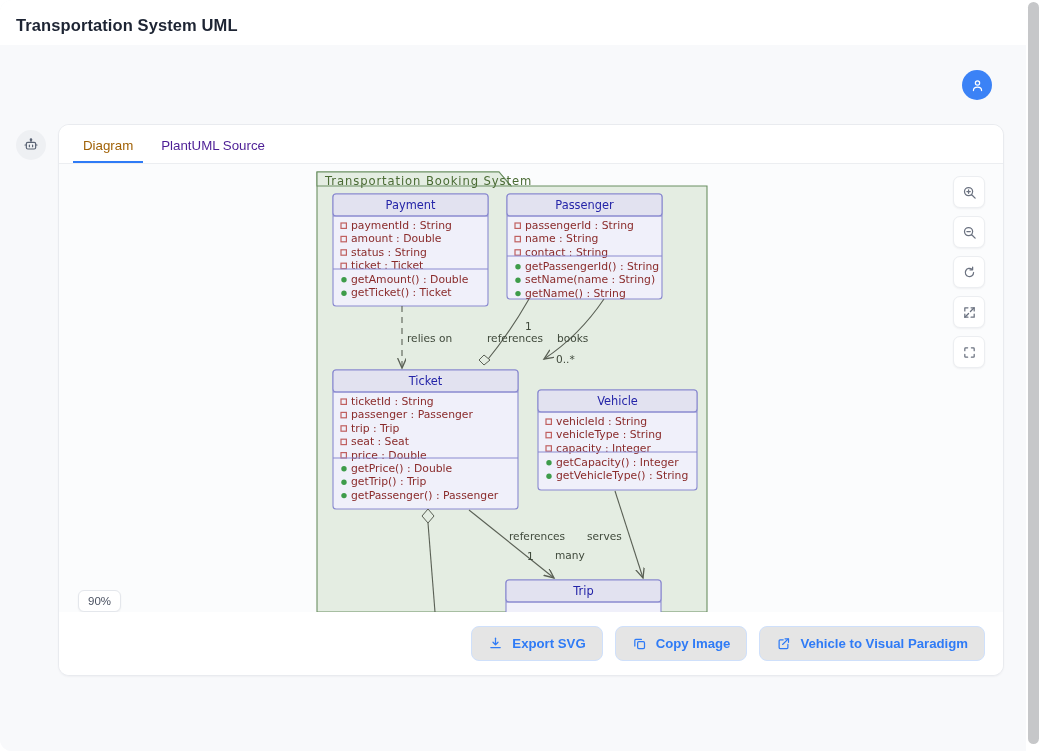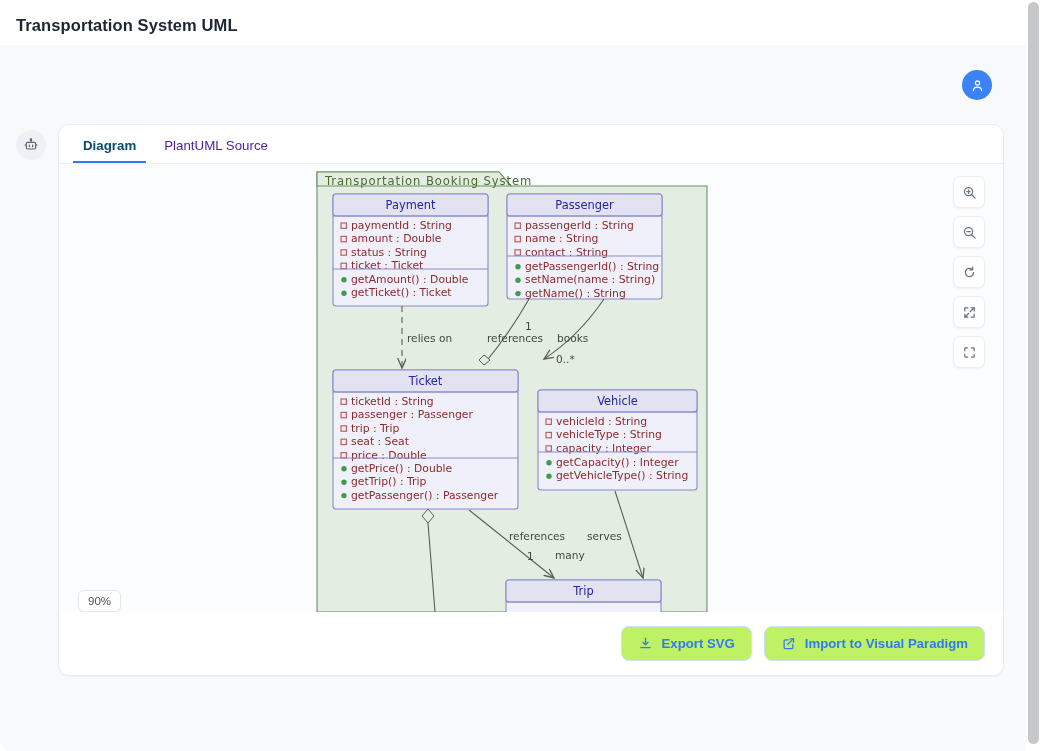--- a/index.html
+++ b/index.html
@@ -114,23 +114,23 @@
     font-size: 13.3px;
     padding: 0 10px 8px 10px;
     color: #4c1d95;
     cursor: pointer;
     border-bottom: 2px solid transparent;
     margin-right: 8px;
     background: none; border-top: none; border-left: none; border-right: none;
     font-family: inherit;
   }
   .tab.active {
-    color: #0c4a6e;
+    color: #a16207;
     border-bottom-color: #2f7bf6;
-    font-weight: 700;
+    font-weight: 400;
   }
 
   
   .viewport {
     position: relative;
     height: 448px;
     background: #fbfcfd;
     overflow: hidden;
   }
 
@@ -181,21 +181,21 @@
     align-items: center;
     gap: 12px;
     padding: 14px 18px;
     background: #ffffff;
   }
   .action-btn {
     display: inline-flex;
     align-items: center;
     gap: 9px;
     border: 1px solid #cfe0fb;
-    background: #bef264;
+    background: #e5e5e5;
     color: #2f7bf6;
     font-size: 13.2px;
     font-weight: 600;
     border-radius: 8px;
     padding: 9px 16px;
     cursor: pointer;
     font-family: inherit;
   }
 
   
@@ -475,30 +475,39 @@
             <span>
               <svg width="15" height="15" viewBox="0 0 24 24" fill="none" stroke="currentColor" stroke-width="2" stroke-linecap="round" stroke-linejoin="round">
                 <path d="M12 3.5v10"></path>
                   <path d="M8 10l4 4 4-4"></path>
                   <path d="M4.5 18.5h15"></path>
                 </svg>
             </span>
             <span>Export SVG</span>
           </button>
 
+          <button class="action-btn">
+            <span>
+              <svg width="15" height="15" viewBox="0 0 24 24" fill="none" stroke="currentColor" stroke-width="2" stroke-linecap="round" stroke-linejoin="round">
+                <rect x="9" y="9" width="11" height="11" rx="2"></rect>
+                <path d="M15 5.5H6A1.5 1.5 0 0 0 4.5 7v9"></path>
+                </svg>
+            </span>
+            <span>Copy Image</span>
+          </button>
 
           <button class="action-btn">
             <span>
               <svg width="15" height="15" viewBox="0 0 24 24" fill="none" stroke="currentColor" stroke-width="2" stroke-linecap="round" stroke-linejoin="round">
                 <path d="M19 13.5v5A1.5 1.5 0 0 1 17.5 20h-11A1.5 1.5 0 0 1 5 18.5v-11A1.5 1.5 0 0 1 6.5 6h5"></path>
                 <path d="M14.5 4.5H20v5.5"></path>
                   <path d="M10.5 13.5L19.6 4.6"></path>
                 </svg>
             </span>
-            <span>Import to Visual Paradigm</span>
+            <span>Vehicle to Visual Paradigm</span>
           </button>
         </div>
 
       </div>
     </div>
   </div>
 </div>
 
 <div class="scrollbar-track">
   <div class="scrollbar-thumb"></div>

